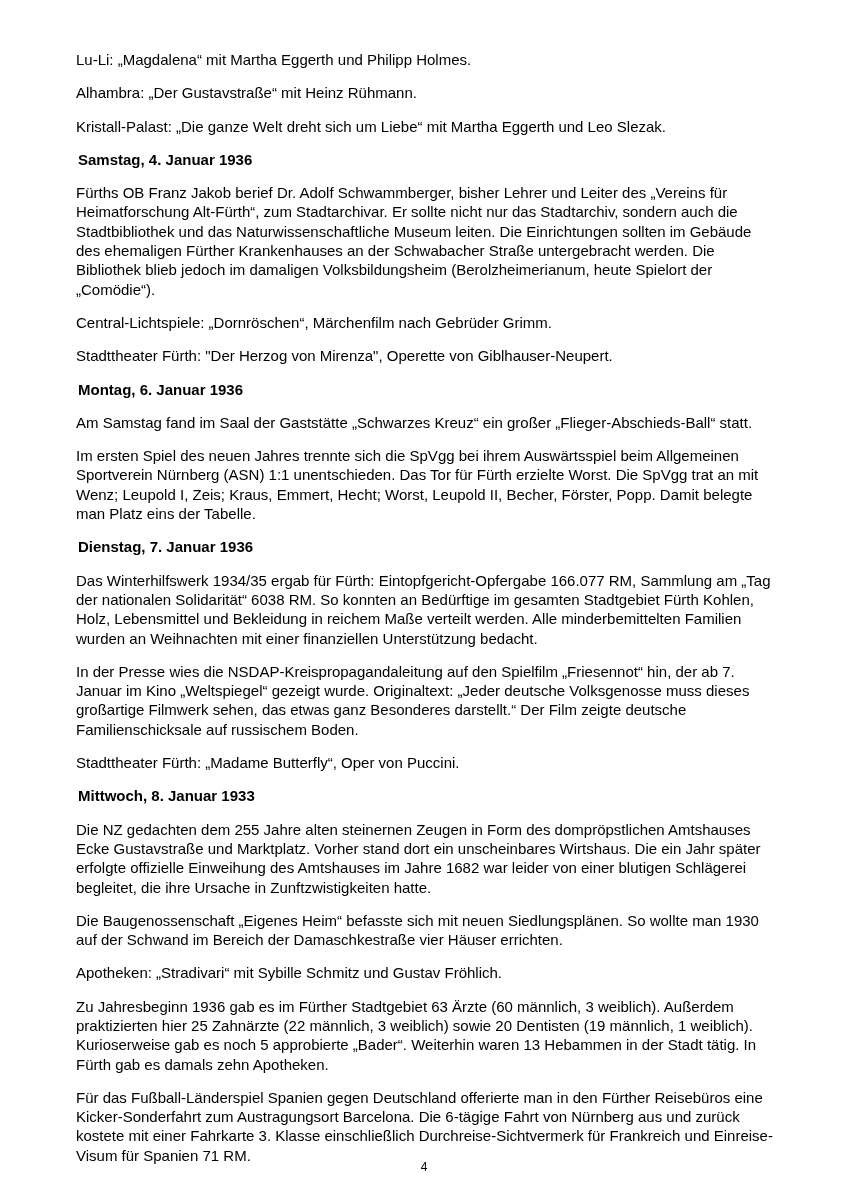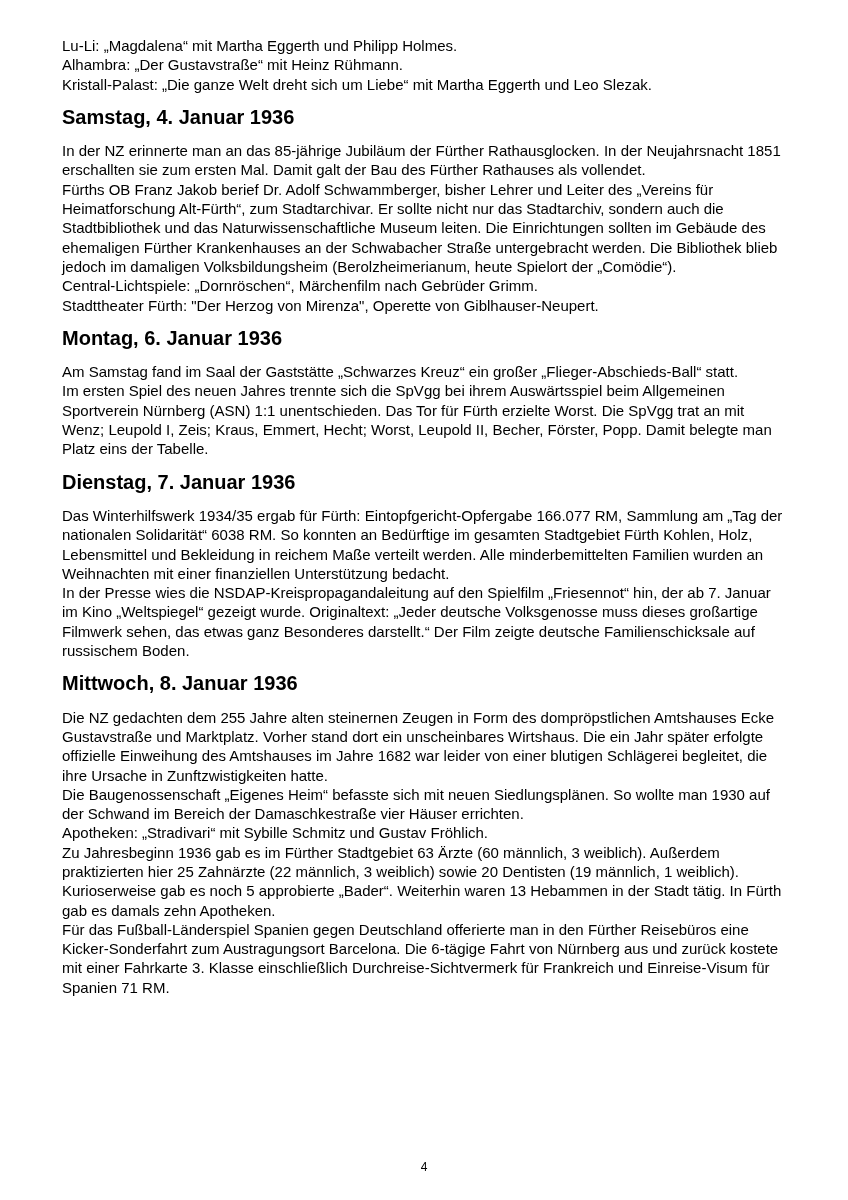--- a/index.html
+++ b/index.html
@@ -14,28 +14,28 @@
   }
   .page {
     position: absolute;
     inset: 0;
     background: #ffffff;
     padding: 36px 58px 0 62px;
   }
   .content p {
     font-size: 15px;
     line-height: 19.3px;
-    margin: 0;
+    margin: 14px;
     text-align: left;
   }
   .section-heading {
-    font-size: 20px;
+    font-size: 15px;
     line-height: 19.3px;
     font-weight: 700;
-    margin: 14px 0 14px 0;
+    margin: 14px 0 14px 16px;
   }
   .page-footer {
     position: absolute;
     left: 0;
     right: 0;
     bottom: 26px;
     text-align: center;
     font-size: 12px;
     line-height: 14px;
     color: #000000;
@@ -46,40 +46,40 @@
 
 <div class="page">
   <div class="content">
 
     <p>Lu-Li: „Magdalena“ mit Martha Eggerth und Philipp Holmes.</p>
     <p>Alhambra: „Der Gustavstraße“ mit Heinz Rühmann.</p>
     <p>Kristall-Palast: „Die ganze Welt dreht sich um Liebe“ mit Martha Eggerth und Leo Slezak.</p>
 
     <section>
       <h2 class="section-heading">Samstag, 4. Januar 1936</h2>
-      <p>In der NZ erinnerte man an das 85-jährige Jubiläum der Fürther Rathausglocken. In der Neujahrsnacht 1851 erschallten sie zum ersten Mal. Damit galt der Bau des Fürther Rathauses als vollendet.</p>
       <p>Fürths OB Franz Jakob berief Dr. Adolf Schwammberger, bisher Lehrer und Leiter des „Vereins für Heimatforschung Alt-Fürth“, zum Stadtarchivar. Er sollte nicht nur das Stadtarchiv, sondern auch die Stadtbibliothek und das Naturwissenschaftliche Museum leiten. Die Einrichtungen sollten im Gebäude des ehemaligen Fürther Krankenhauses an der Schwabacher Straße untergebracht werden. Die Bibliothek blieb jedoch im damaligen Volksbildungsheim (Berolzheimerianum, heute Spielort der „Comödie“).</p>
       <p>Central-Lichtspiele: „Dornröschen“, Märchenfilm nach Gebrüder Grimm.</p>
       <p>Stadttheater Fürth: "Der Herzog von Mirenza", Operette von Giblhauser-Neupert.</p>
     </section>
 
     <section>
       <h2 class="section-heading">Montag, 6. Januar 1936</h2>
       <p>Am Samstag fand im Saal der Gaststätte „Schwarzes Kreuz“ ein großer „Flieger-Abschieds-Ball“ statt.</p>
       <p>Im ersten Spiel des neuen Jahres trennte sich die SpVgg bei ihrem Auswärtsspiel beim Allgemeinen Sportverein Nürnberg (ASN) 1:1 unentschieden. Das Tor für Fürth erzielte Worst. Die SpVgg trat an mit Wenz; Leupold I, Zeis; Kraus, Emmert, Hecht; Worst, Leupold II, Becher, Förster, Popp. Damit belegte man Platz eins der Tabelle.</p>
     </section>
 
     <section>
       <h2 class="section-heading">Dienstag, 7. Januar 1936</h2>
       <p>Das Winterhilfswerk 1934/35 ergab für Fürth: Eintopfgericht-Opfergabe 166.077 RM, Sammlung am „Tag der nationalen Solidarität“ 6038 RM. So konnten an Bedürftige im gesamten Stadtgebiet Fürth Kohlen, Holz, Lebensmittel und Bekleidung in reichem Maße verteilt werden. Alle minderbemittelten Familien wurden an Weihnachten mit einer finanziellen Unterstützung bedacht.</p>
       <p>In der Presse wies die NSDAP-Kreispropagandaleitung auf den Spielfilm „Friesennot“ hin, der ab 7. Januar im Kino „Weltspiegel“ gezeigt wurde. Originaltext: „Jeder deutsche Volksgenosse muss dieses großartige Filmwerk sehen, das etwas ganz Besonderes darstellt.“ Der Film zeigte deutsche Familienschicksale auf russischem Boden.</p>
+      <p>Stadttheater Fürth: „Madame Butterfly“, Oper von Puccini.</p>
     </section>
 
     <section>
-      <h2 class="section-heading">Mittwoch, 8. Januar 1936</h2>
+      <h2 class="section-heading">Mittwoch, 8. Januar 1933</h2>
       <p>Die NZ gedachten dem 255 Jahre alten steinernen Zeugen in Form des dompröpstlichen Amtshauses Ecke Gustavstraße und Marktplatz. Vorher stand dort ein unscheinbares Wirtshaus. Die ein Jahr später erfolgte offizielle Einweihung des Amtshauses im Jahre 1682 war leider von einer blutigen Schlägerei begleitet, die ihre Ursache in Zunftzwistigkeiten hatte.</p>
       <p>Die Baugenossenschaft „Eigenes Heim“ befasste sich mit neuen Siedlungsplänen. So wollte man 1930 auf der Schwand im Bereich der Damaschkestraße vier Häuser errichten.</p>
       <p>Apotheken: „Stradivari“ mit Sybille Schmitz und Gustav Fröhlich.</p>
     </section>
 
     <section>
       <p>Zu Jahresbeginn 1936 gab es im Fürther Stadtgebiet 63 Ärzte (60 männlich, 3 weiblich). Außerdem praktizierten hier 25 Zahnärzte (22 männlich, 3 weiblich) sowie 20 Dentisten (19 männlich, 1 weiblich). Kurioserweise gab es noch 5 approbierte „Bader“. Weiterhin waren 13 Hebammen in der Stadt tätig. In Fürth gab es damals zehn Apotheken.</p>
       <p>Für das Fußball-Länderspiel Spanien gegen Deutschland offerierte man in den Fürther Reisebüros eine Kicker-Sonderfahrt zum Austragungsort Barcelona. Die 6-tägige Fahrt von Nürnberg aus und zurück kostete mit einer Fahrkarte 3. Klasse einschließlich Durchreise-Sichtvermerk für Frankreich und Einreise-Visum für Spanien 71 RM.</p>
     </section>
 

